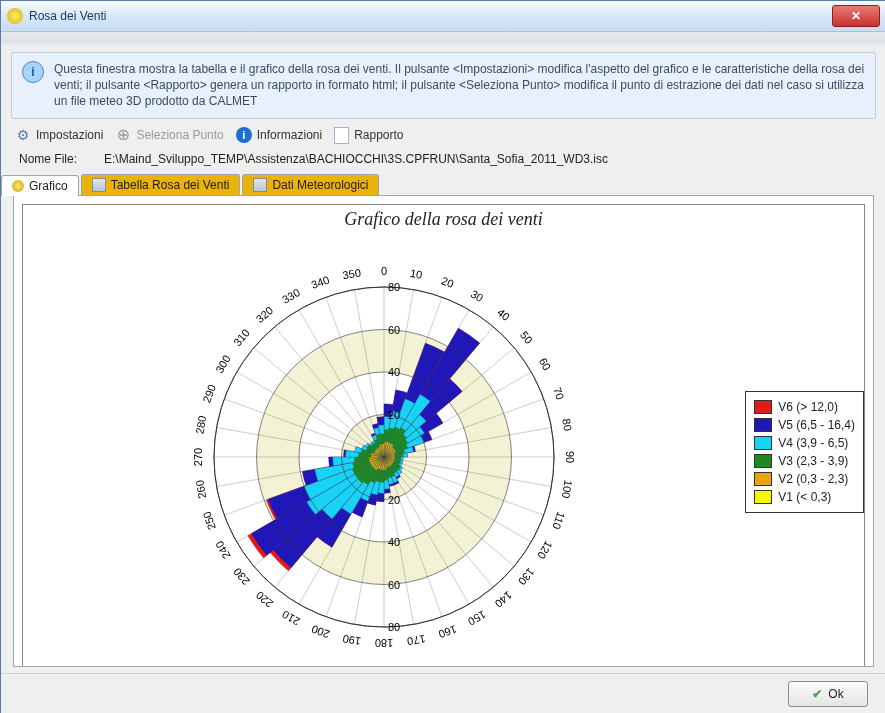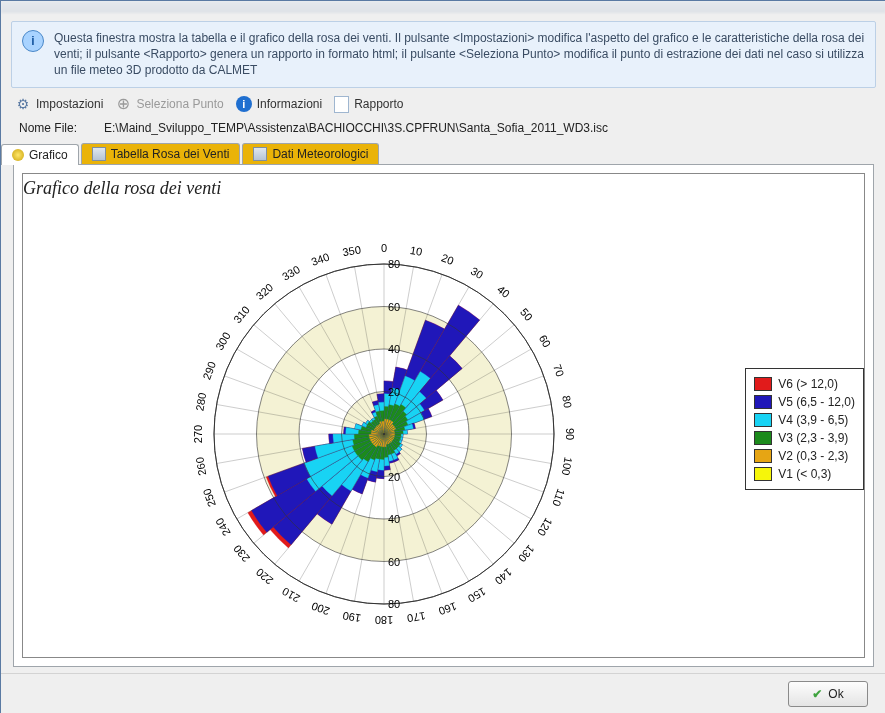--- a/index.html
+++ b/index.html
@@ -23,36 +23,43 @@
   .filerow{display:flex;gap:27px;padding:2px 18px 8px;font-size:12px;}
   .filerow .lbl{white-space:nowrap;}
   .tabs{display:flex;}
   .tab{border:1px solid #9fa5ab;border-bottom:none;background:#eab308;padding:3px 10px;margin-right:2px;border-top-left-radius:3px;border-top-right-radius:3px;display:flex;align-items:center;gap:5px;cursor:pointer;}
   .tab.active{background:#fff;position:relative;top:1px;}
   .tabicon{width:12px;height:12px;}
   .tabicon.g{background:radial-gradient(circle,#ffe76a,#caa20b);border-radius:50%;}
   .tabicon.t{background:linear-gradient(#dfe7ee,#b6c4d2);border:1px solid #7e8fa2;}
   .chartpanel{margin:0 12px 6px;border:1px solid #9fa5ab;background:#fff;flex:1;display:flex;flex-direction:column;overflow:hidden;}
   .chartframe{border:1px solid #888;margin:8px;flex:1;display:flex;flex-direction:column;position:relative;}
-  .chart-title{text-align:left;font-style:italic;font-family:"Times New Roman",serif;font-size:18px;padding:4px 0 2px;}
+  .chart-title{text-align:center;font-style:italic;font-family:"Times New Roman",serif;font-size:18px;padding:4px 0 2px;}
   .plotwrap{flex:1;display:flex;}
   .polar{flex:1;display:flex;align-items:center;justify-content:center;}
   .legend{align-self:center;border:1px solid #333;padding:6px 8px;background:#fff;}
   .legend-row{display:flex;align-items:center;gap:6px;font-size:12px;padding:2px 0;}
   .sw{width:16px;height:12px;border:1px solid #333;}
   .footer{height:40px;display:flex;align-items:center;justify-content:flex-end;padding:0 18px;background:#efefef;border-top:1px solid #d3d3d3;}
   .okbtn{min-width:78px;height:24px;background:linear-gradient(#fdfdfd,#e4e4e4);border:1px solid #8a8a8a;border-radius:3px;display:flex;align-items:center;justify-content:center;gap:6px;cursor:pointer;}
   .check{color:#3fa33f;font-weight:bold;}
   svg text{font-family:"Segoe UI",Tahoma,sans-serif;}
 </style>
 </head>
 <body>
 
 <div class="window">
 
+  <div class="titlebar">
+    <div class="title">
+      <span class="title-icon"></span>
+      <span>Rosa dei Venti</span>
+    </div>
+    <div class="close-btn">✕</div>
+  </div>
 
   <div class="blurbg"></div>
 
   <div class="infobox">
     <div class="info-icon">i</div>
     <div class="infotext">Questa finestra mostra la tabella e il grafico della rosa dei venti. Il pulsante &lt;Impostazioni&gt; modifica l'aspetto del grafico e le caratteristiche della rosa dei venti; il pulsante &lt;Rapporto&gt; genera un rapporto in formato html; il pulsante &lt;Seleziona Punto&gt; modifica il punto di estrazione dei dati nel caso si utilizza un file meteo 3D prodotto da CALMET</div>
   </div>
 
   <div class="toolbar">
     <div class="tool">
@@ -405,21 +412,21 @@
               <text x="197.70143895395097" y="45.8257579397293" font-size="11" fill="#000" text-anchor="middle" transform="rotate(350 197.70143895395097 41.8257579397293)">350</text>
             </svg>
         </div>
         <div class="legend" id="legend-box">
             <div class="legend-row">
               <span class="sw" style="background: rgb(225, 27, 27);"></span>
               <span>V6 (&gt; 12,0)</span>
             </div>
             <div class="legend-row">
               <span class="sw" style="background: rgb(32, 23, 185);"></span>
-              <span>V5 (6,5 - 12,0)</span>
+              <span>V5 (6,5 - 16,4)</span>
             </div>
             <div class="legend-row">
               <span class="sw" style="background: rgb(24, 211, 244);"></span>
               <span>V4 (3,9 - 6,5)</span>
             </div>
             <div class="legend-row">
               <span class="sw" style="background: rgb(28, 138, 28);"></span>
               <span>V3 (2,3 - 3,9)</span>
             </div>
             <div class="legend-row">

